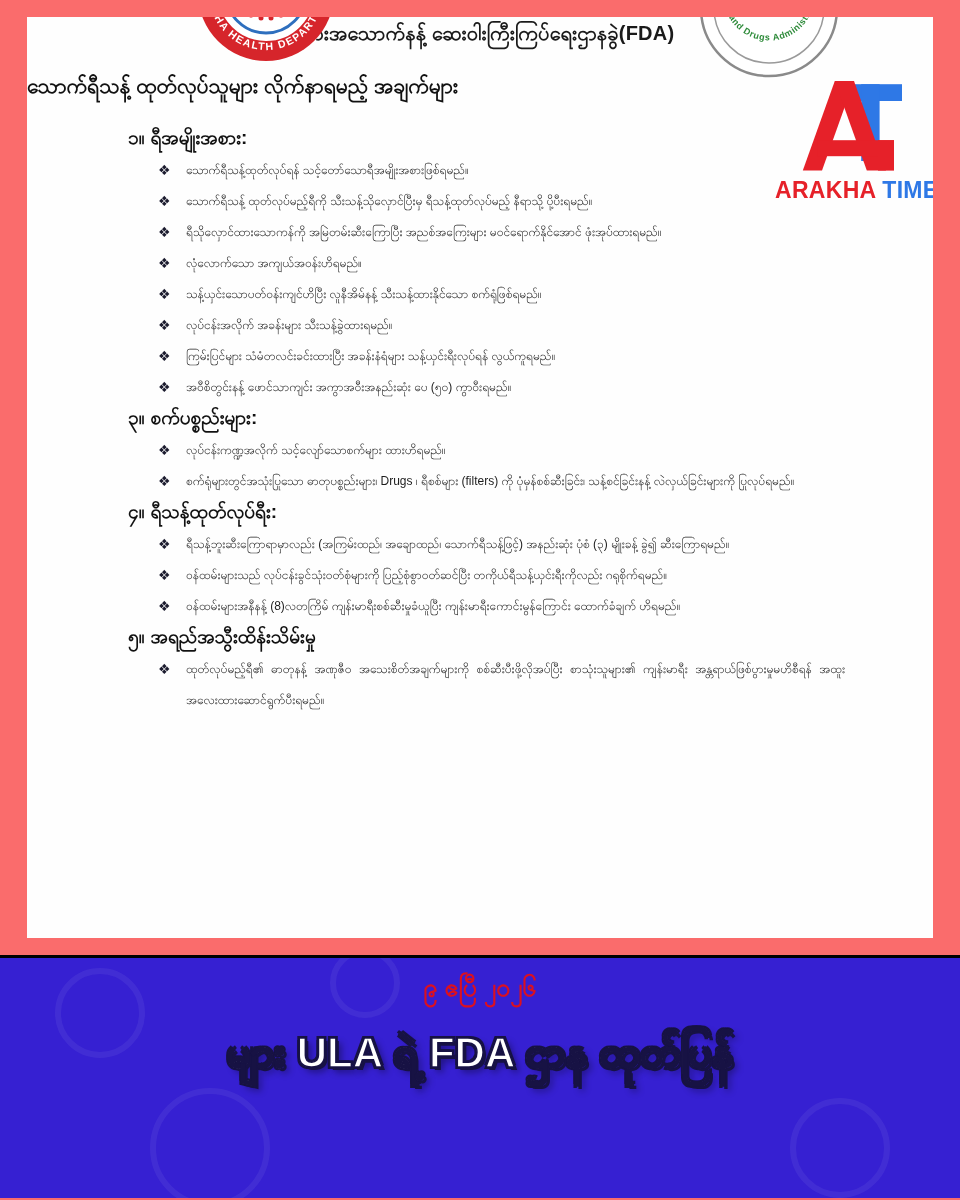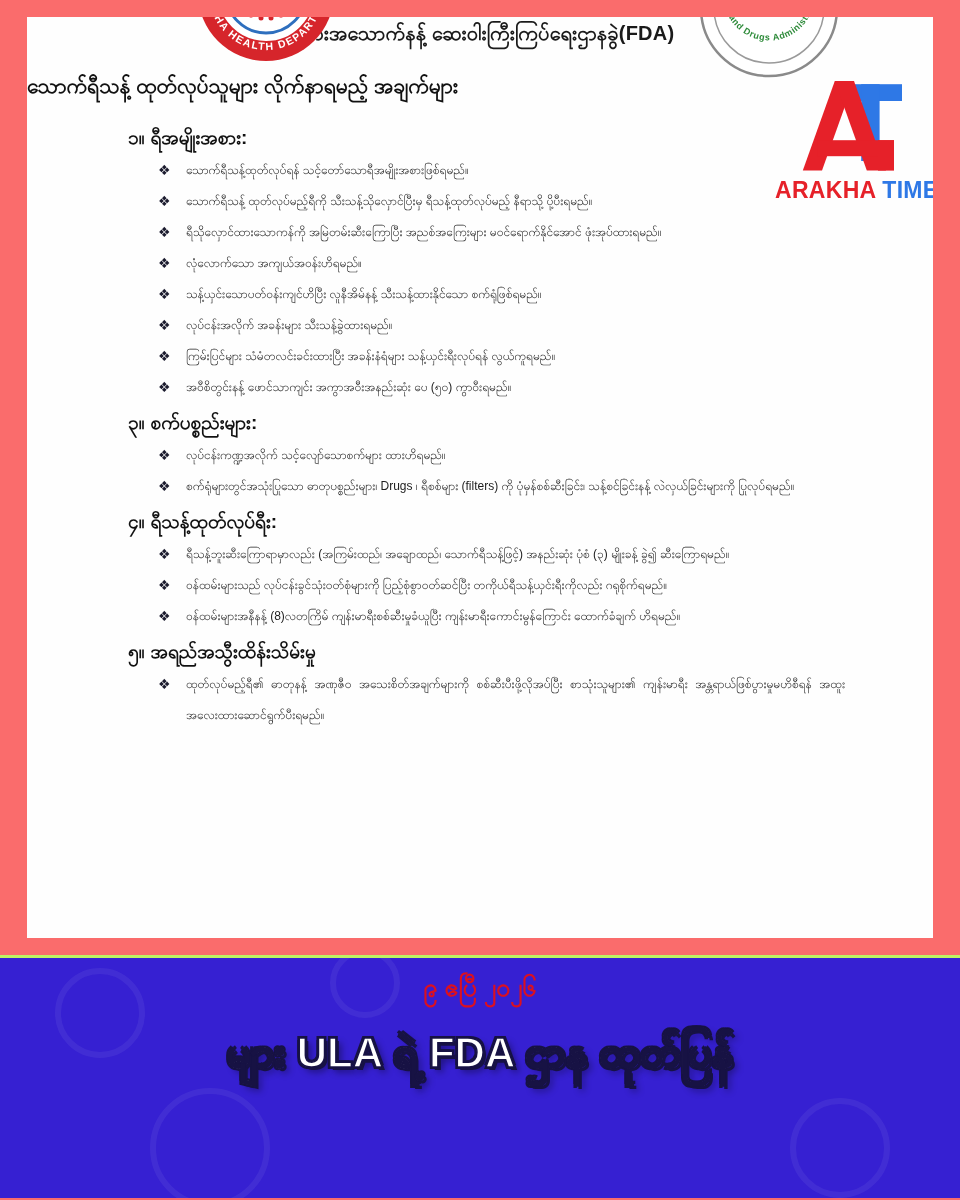--- a/index.html
+++ b/index.html
@@ -57,21 +57,20 @@
   .brand-blue { color:#2E78E6; }
   
   .content {
     margin:20px 88px 0 101px;
     color:#1c1c1c;
   }
   .section-heading {
     font-size:19px;
     font-weight:bold;
     line-height:30px;
-    margin-top:5px;
     margin-bottom:2px;
     color:#111;
   }
   .section-heading .sec-num { margin-right:6px; }
   .bullet {
     display:flex;
     align-items:flex-start;
     padding-left:30px;
   }
   .bullet-marker {
@@ -85,21 +84,21 @@
     flex:1;
     font-size:12px;
     line-height:31px;
     text-align:justify;
     color:#1c1c1c;
   }
   
   .banner {
     position:absolute; left:0; right:0; top:955px; height:243px;
     background:#3620D2;
-    border-top:3px solid #bef264;
+    border-top:3px solid #000000;
     text-align:center;
     overflow:hidden;
   }
   .banner-date {
     margin-top:13px;
     font-size:25px;
     font-weight:bold;
     color:#DB1020;
     position:relative; z-index:2;
   }

